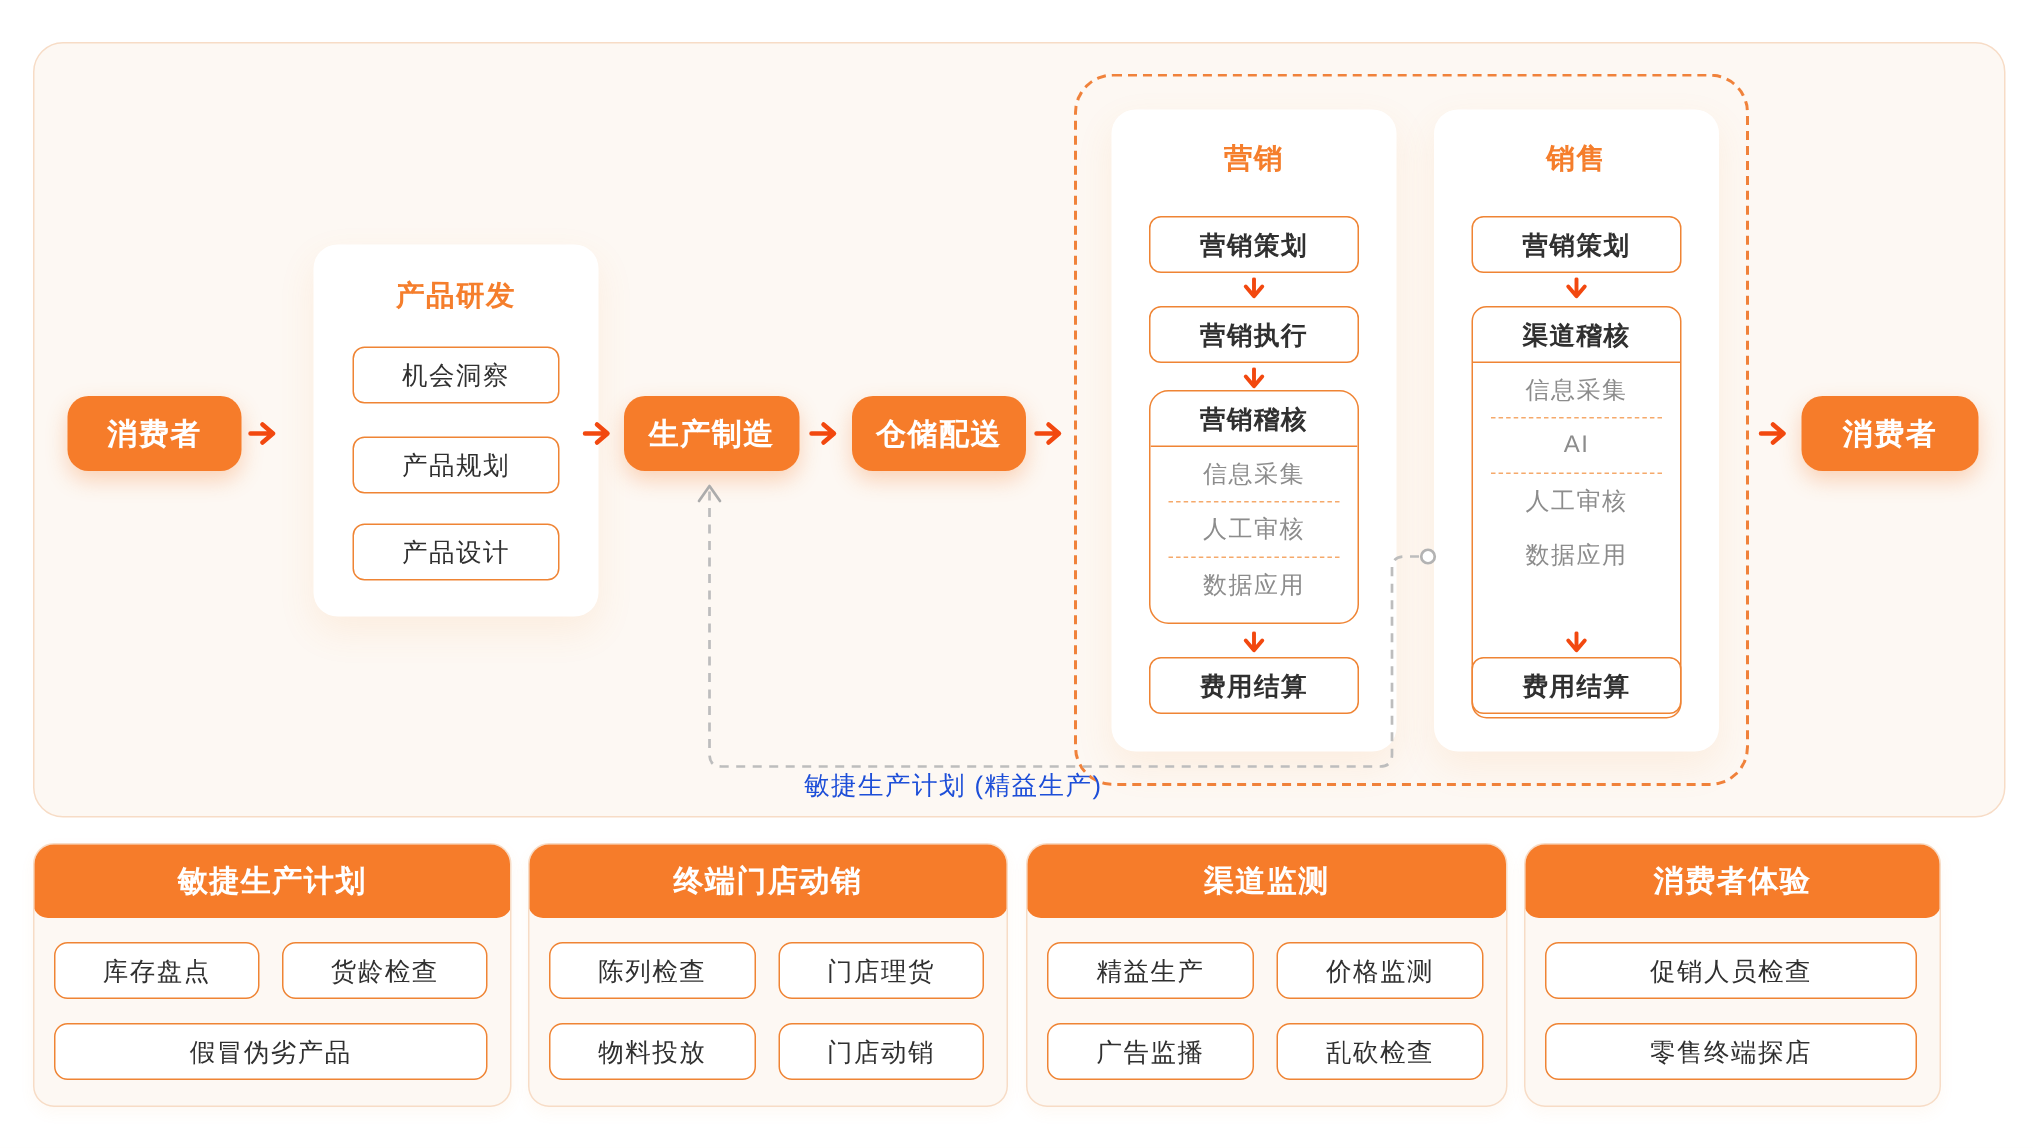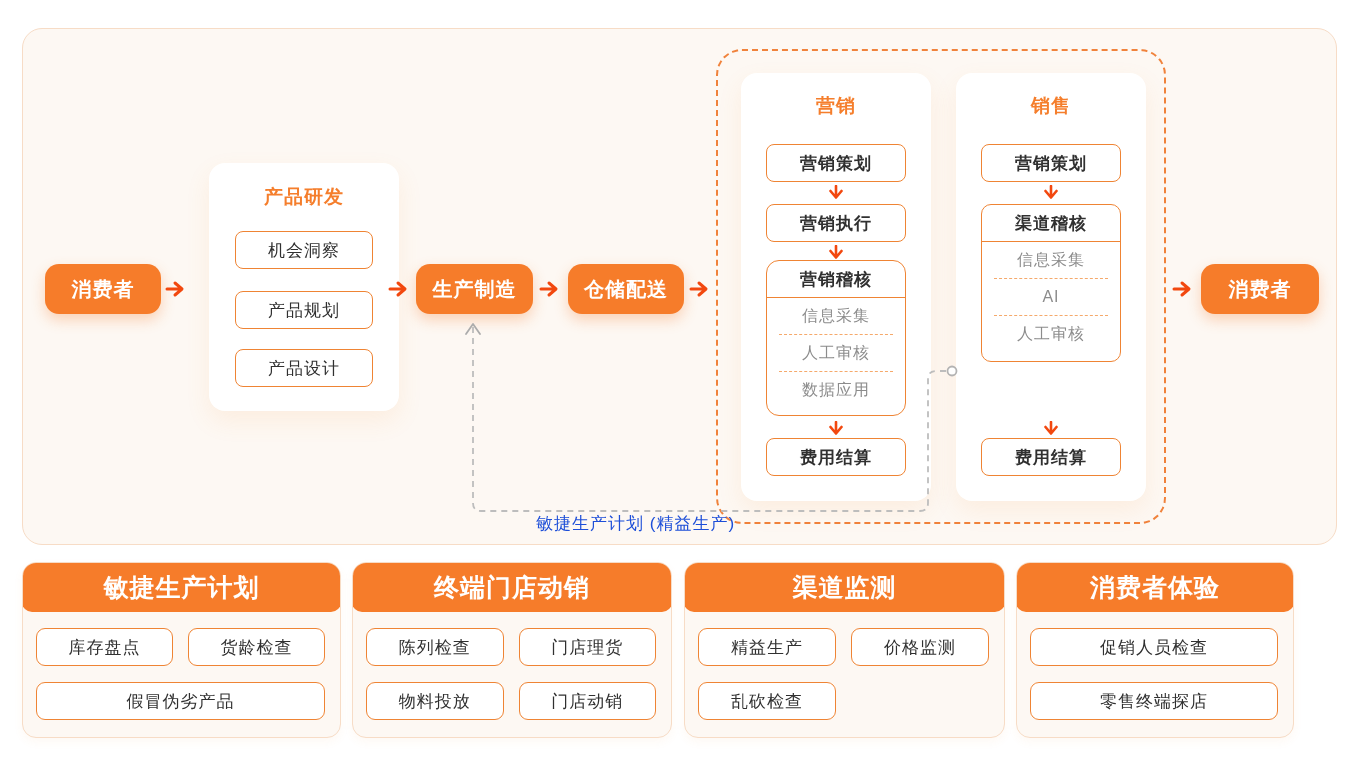--- a/index.html
+++ b/index.html
@@ -46,21 +46,21 @@
   .feedback-label { position:absolute; left:513px; top:483px; color:#1d4ed8;
     font-size:17px; letter-spacing:1px; }
 
   .overlay-svg { position:absolute; left:0; top:0; pointer-events:none; z-index:6; }
 
   
   .bottom-card { position:absolute; top:562px; height:176px; background:#FDF8F3;
     border:1px solid #F7DCC6; border-radius:14px; overflow:hidden;
     box-shadow:0 4px 10px rgba(242,146,60,.06); }
   .bc-head { height:50px; margin:-1px -1px 0 -1px; background:#F67C2A;
-    border-radius:14px 14px 10px 10px; color:#fff; font-weight:bold; font-size:25px;
+    border-radius:14px 14px 10px 10px; color:#fff; font-weight:bold; font-size:20px;
     letter-spacing:1px; display:flex; align-items:center; justify-content:center; }
   .bc-body { display:grid; grid-template-columns:1fr 1fr; column-gap:15px; row-gap:16px;
     padding:16px 15px 0 13px; }
   .bc-btn { height:38px; background:#fff; border:1.5px solid #EF8434; border-radius:9px;
     display:flex; align-items:center; justify-content:center;
     font-size:17px; color:#303030; font-weight:500; letter-spacing:1px; }
   .span2 { grid-column:1 / span 2; }
 </style>
 </head>
 <body>
@@ -159,21 +159,21 @@
     <div class="card" style="left:933px; top:44px; width:190px; height:428px;">
       <div class="card-title" style="top:20px;">销售</div>
       <div class="pill" style="top:71px;">
         <span>营销策划</span>
       </div>
       <div class="varrow" style="top:112px;">
         <svg width="16" height="15" viewBox="0 0 16 15">
             <path d="M8 1 V10 M2.5 6 L8 12.5 L13.5 6" fill="none" stroke="#F2480F" stroke-width="2.6" stroke-linecap="round" stroke-linejoin="round"></path>
           </svg>
       </div>
-      <div class="audit-box" style="top:131px; height:158px;">
+      <div class="audit-box" style="top:131px; height:275px;">
         <div class="audit-head">渠道稽核</div>
         <div class="audit-item">信息采集</div>
         <div class="audit-div"></div>
         <div class="audit-item">AI</div>
         <div class="audit-div"></div>
         <div class="audit-item">人工审核</div>
         <div class="audit-item">数据应用</div>
       </div>
       <div class="varrow" style="top:348px;">
         <svg width="16" height="15" viewBox="0 0 16 15">
@@ -221,20 +221,21 @@
       <div class="bc-btn">物料投放</div>
       <div class="bc-btn">门店动销</div>
     </div>
   </div>
 
   <div class="bottom-card" style="left:684px; width:321px;">
     <div class="bc-head">渠道监测</div>
     <div class="bc-body">
       <div class="bc-btn">精益生产</div>
       <div class="bc-btn">价格监测</div>
+      <div class="bc-btn">广告监播</div>
       <div class="bc-btn">乱砍检查</div>
     </div>
   </div>
 
   <div class="bottom-card" style="left:1016px; width:278px;">
     <div class="bc-head">消费者体验</div>
     <div class="bc-body">
       <div class="bc-btn span2">促销人员检查</div>
       <div class="bc-btn span2">零售终端探店</div>
     </div>

